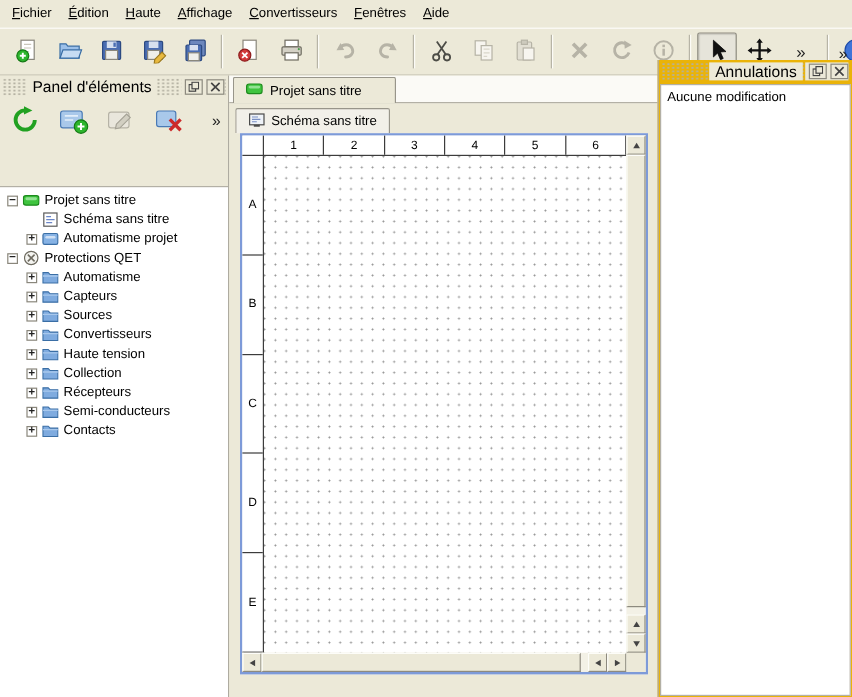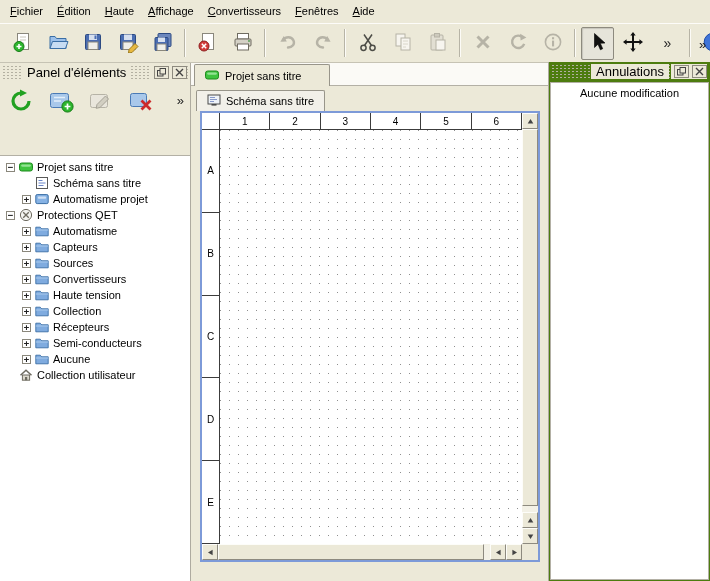--- a/index.html
+++ b/index.html
@@ -91,25 +91,25 @@
           display:flex;align-items:center;justify-content:center;}
   .sb-top{top:0;right:0;} .sb-b1{bottom:16px;right:0;} .sb-b2{bottom:0;right:0;}
   .sb-left{left:0;bottom:0;} .sb-r1{right:16px;bottom:0;} .sb-r2{right:0;bottom:0;}
   .v-thumb{position:absolute;left:0;width:16px;top:16px;bottom:38px;background:#ece9d8;box-sizing:border-box;
            border:1px solid;border-color:#fdfdf9 #8d8a7f #8d8a7f #fdfdf9;}
   .h-thumb{position:absolute;top:0;height:16px;left:16px;right:38px;background:#ece9d8;box-sizing:border-box;
            border:1px solid;border-color:#fdfdf9 #8d8a7f #8d8a7f #fdfdf9;}
   .sb-corner{position:absolute;right:0;bottom:0;width:16px;height:16px;background:#ece9d8;}
 
   
-  .right-dock{position:absolute;right:0;top:62px;width:162px;bottom:0;background:#4d7c0f;
+  .right-dock{position:absolute;right:0;top:50px;width:162px;bottom:0;background:#eab308;
               border-left:1px solid #aeaba0;box-sizing:border-box;}
   .undo-view{position:absolute;left:1px;right:1px;top:20px;bottom:1px;background:#fff;
              border:1px solid #b3b0a5;box-sizing:border-box;padding:4px 5px;}
-  .undo-item{white-space:nowrap;text-align:center;}
+  .undo-item{white-space:nowrap;}
 </style>
 </head>
 <body>
 
 <div class="app">
 
   <div class="menubar"><div class="menu-item">Fichier</div><div class="menu-item">Édition</div><div class="menu-item">Haute</div><div class="menu-item">Affichage</div><div class="menu-item">Convertisseurs</div><div class="menu-item">Fenêtres</div><div class="menu-item">Aide</div></div>
 
   <div class="toolbar">
     <div class="tb-buttons">
@@ -416,32 +416,21 @@
           <span class="tree-label">Semi-conducteurs</span>
         </div>
         <div class="tree-row" style="padding-left: 22px;">
           <span class="exp">+</span>
           <span class="tree-icon">
             <svg width="14" height="14" viewBox="0 0 14 14">
               <path d="M0.8 3.2 L5.2 3.2 L6.8 4.8 L13.2 4.8 L13.2 11.8 L0.8 11.8 Z" fill="#7fabdf" stroke="#3a6ea5" stroke-width="0.9"></path>
               <path d="M0.8 6 L13.2 6" stroke="#a8c8ec" stroke-width="1.1"></path>
             </svg>
           </span>
-          <span class="tree-label">Aucune</span>
-        </div>
-        <div class="tree-row" style="padding-left: 6px;">
-          <span class="exp empty"></span>
-          <span class="tree-icon">
-            <svg width="14" height="14" viewBox="0 0 14 14">
-              <path d="M1.5 7.2 L7 2.2 L12.5 7.2" fill="none" stroke="#6e6b60" stroke-width="1.5"></path>
-              <rect x="3.4" y="7" width="7.2" height="5.2" fill="#dbd8cc" stroke="#6e6b60"></rect>
-              <rect x="6" y="9" width="2.2" height="3.2" fill="#6e6b60"></rect>
-            </svg>
-          </span>
-          <span class="tree-label">Collection utilisateur</span>
+          <span class="tree-label">Contacts</span>
         </div>
       </div>
   </div>
 
   <div class="center">
     <div class="doc-tabbar">
       <div class="doc-tab">
         <span class="tab-icon"><svg width="14" height="14" viewBox="0 0 14 14">
               <rect x="0.5" y="3" width="13" height="8" rx="2.2" fill="#3fc43f" stroke="#1d8a1d"></rect>
               <rect x="2.2" y="4.4" width="9.6" height="2.4" rx="1.2" fill="#93e293"></rect>

